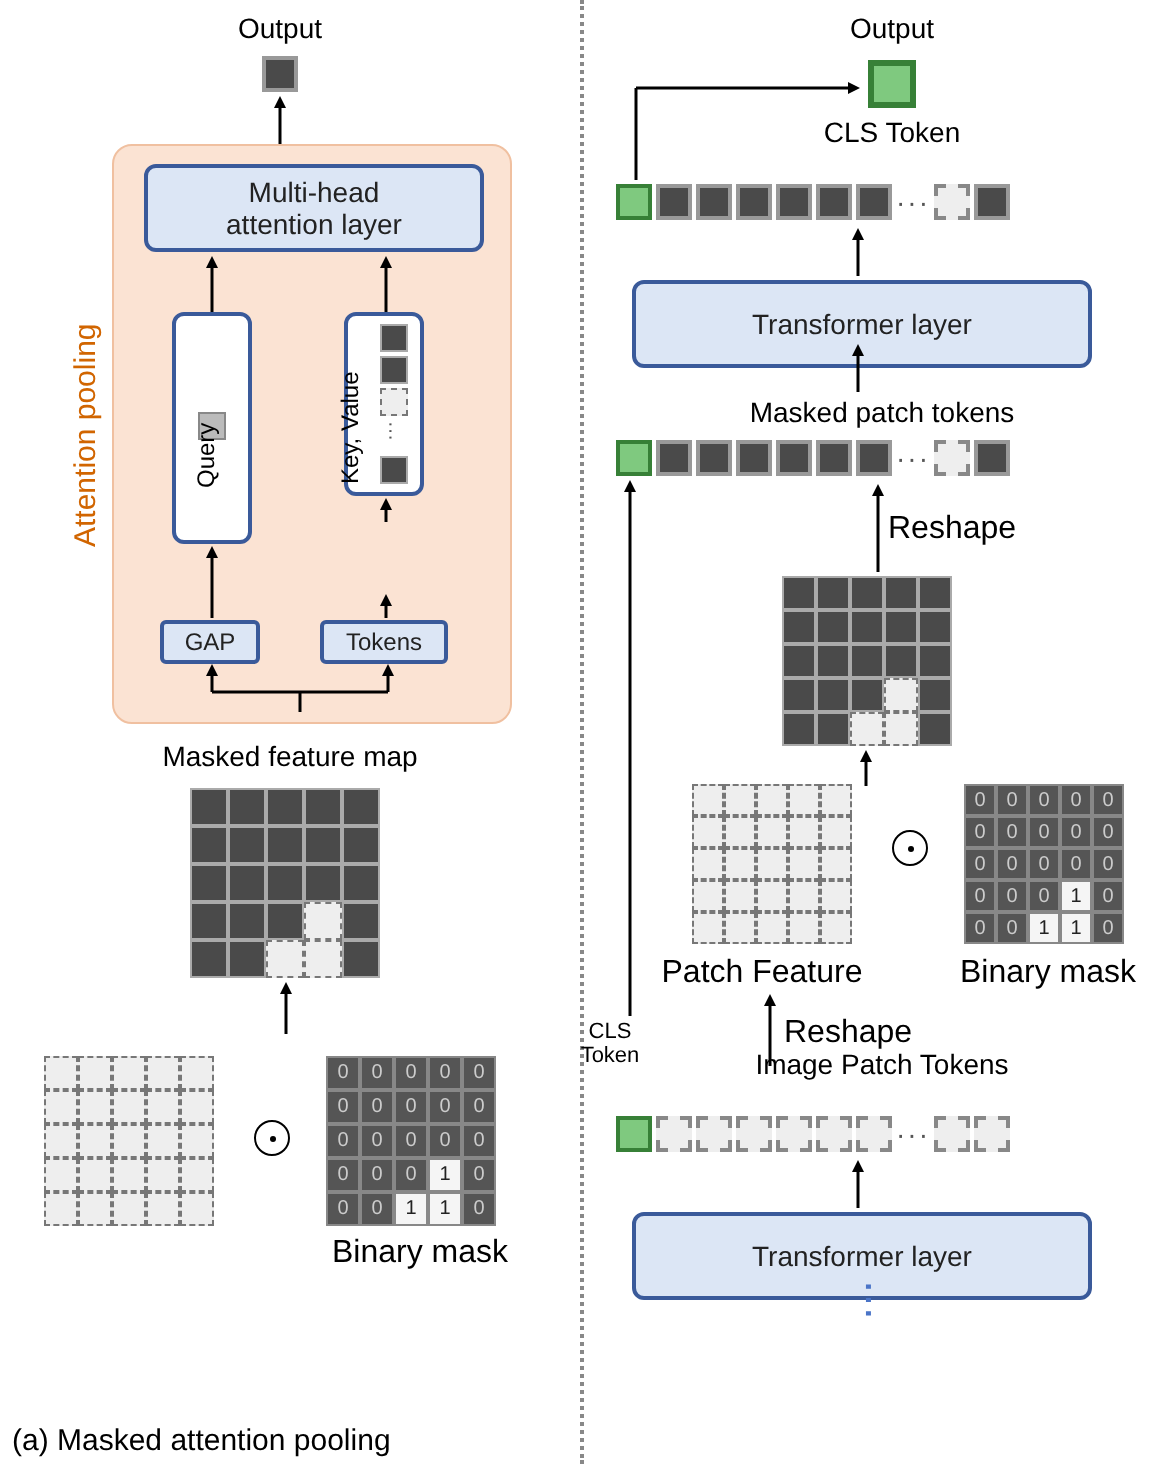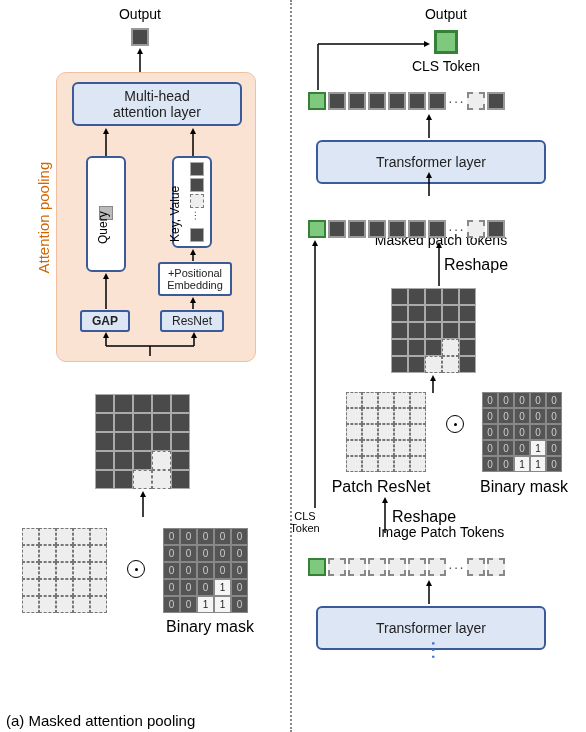--- a/index.html
+++ b/index.html
@@ -86,44 +86,43 @@
     <div class="mini-cell" style="left:190px; top:194px; background:#eee;"></div>
     <div style="position:absolute; left:190px; top:210px; font-size:10px; color:#555; transform: rotate(90deg)">···</div>
     <div class="mini-cell dark" style="left:190px; top:228px;"></div>
     <div class="vlabel" style="left:135px; top:195px; width:80px;">Key, Value</div>
 
     <svg class="arr" style="left:190px; top:249px; width:10px; height:14px;">
       <line x1="3" y1="12" x2="3" y2="4" stroke="#000" stroke-width="1.5"></line>
       <polygon points="3,0 0,6 6,6" fill="#000"></polygon>
     </svg>
 
-    <div class="block small white" style="left:158px; top:262px; width:74px; height:34px; white-space:pre-line; font-size:11px;">+Positional
-Embedding</div>
 
     <svg class="arr" style="left:103px; top:273px; width:10px; height:38px;">
       <line x1="3" y1="36" x2="3" y2="4" stroke="#000" stroke-width="1.5"></line>
       <polygon points="3,0 0,6 6,6" fill="#000"></polygon>
     </svg>
     <svg class="arr" style="left:190px; top:297px; width:10px; height:14px;">
       <line x1="3" y1="12" x2="3" y2="4" stroke="#000" stroke-width="1.5"></line>
       <polygon points="3,0 0,6 6,6" fill="#000"></polygon>
     </svg>
 
-    <div class="block small" style="left:80px; top:310px; width:50px; height:22px;font-weight:bold;">GAP</div>
-    <div class="block small" style="left:160px; top:310px; width:64px; height:22px;">ResNet</div>
+    <div class="block small" style="left:80px; top:310px; width:50px; height:22px;">GAP</div>
+    <div class="block small" style="left:160px; top:310px; width:64px; height:22px;">Tokens</div>
 
     <svg class="arr" style="left:100px; top:332px; width:100px; height:26px;">
       <line x1="50" y1="24" x2="50" y2="14" stroke="#000" stroke-width="1.5"></line>
       <line x1="6" y1="14" x2="94" y2="14" stroke="#000" stroke-width="1.5"></line>
       <line x1="6" y1="14" x2="6" y2="4" stroke="#000" stroke-width="1.5"></line>
       <line x1="94" y1="14" x2="94" y2="4" stroke="#000" stroke-width="1.5"></line>
       <polygon points="6,0 3,6 9,6" fill="#000"></polygon>
       <polygon points="94,0 91,6 97,6" fill="#000"></polygon>
     </svg>
 
+    <div class="label" style="left:60px; top:370px; width:170px;">Masked feature map</div>
 
     <div class="grid" style="left:95px; top:394px; width:95px; height:95px; grid-template-columns:repeat(5,1fr); grid-template-rows:repeat(5,1fr);">
       <div class="cell dark"></div>
         <div class="cell dark"></div>
         <div class="cell dark"></div>
         <div class="cell dark"></div>
         <div class="cell dark"></div>
       <div class="cell dark"></div>
         <div class="cell dark"></div>
         <div class="cell dark"></div>
@@ -245,21 +244,21 @@
       <polygon points="3,0 0,6 6,6" fill="#000"></polygon>
     </svg>
 
     <div class="block" style="left:20px; top:140px; width:230px; height:30px;">Transformer layer</div>
 
     <svg class="arr" style="left:130px; top:172px; width:10px; height:26px;">
       <line x1="3" y1="24" x2="3" y2="4" stroke="#000" stroke-width="1.5"></line>
       <polygon points="3,0 0,6 6,6" fill="#000"></polygon>
     </svg>
 
-    <div class="label" style="left:55px; top:198px; width:180px;margin-top:34px;">Masked patch tokens</div>
+    <div class="label" style="left:55px; top:198px; width:180px;">Masked patch tokens</div>
 
     <div class="token-row" style="left:12px; top:220px;">
       <div class="token green"></div>
       <div class="token dark"></div>
         <div class="token dark"></div>
         <div class="token dark"></div>
         <div class="token dark"></div>
         <div class="token dark"></div>
         <div class="token dark"></div>
       <span class="dots">···</span>
@@ -362,21 +361,21 @@
         <div class="mask-cell">0</div>
         <div class="mask-cell one">1</div>
         <div class="mask-cell">0</div>
       <div class="mask-cell">0</div>
         <div class="mask-cell">0</div>
         <div class="mask-cell one">1</div>
         <div class="mask-cell one">1</div>
         <div class="mask-cell">0</div>
     </div>
 
-    <div class="label small-label" style="left:30px; top:478px; width:110px;">Patch ResNet</div>
+    <div class="label small-label" style="left:30px; top:478px; width:110px;">Patch Feature</div>
     <div class="label small-label" style="left:178px; top:478px; width:100px;">Binary mask</div>
 
     <svg class="arr" style="left:86px; top:497px; width:10px; height:38px;">
       <line x1="3" y1="36" x2="3" y2="4" stroke="#000" stroke-width="1.5"></line>
       <polygon points="3,0 0,6 6,6" fill="#000"></polygon>
     </svg>
     <div class="label small-label" style="left:96px; top:508px; width:70px; text-align:left;">Reshape</div>
     <div class="label small-label" style="left:-16px; top:510px; width:50px; white-space:pre-line; font-size:11px;">CLS
 Token</div>
 

